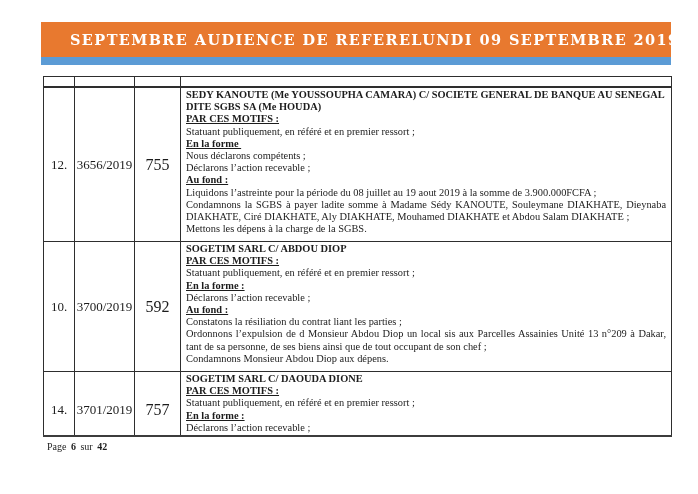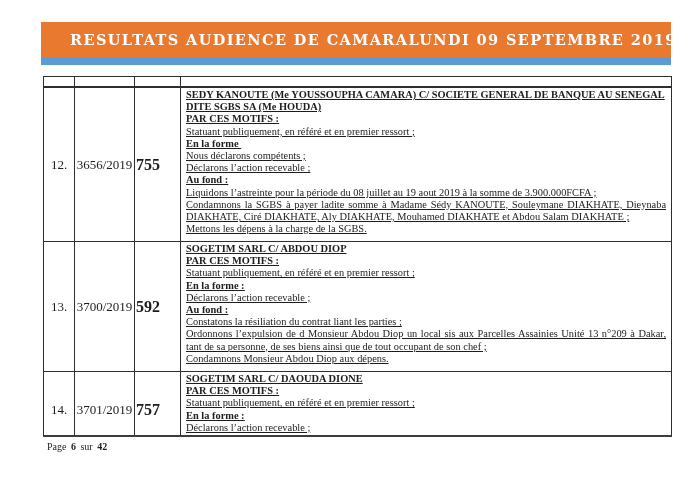--- a/index.html
+++ b/index.html
@@ -20,43 +20,43 @@
     position:absolute;left:43px;top:76px;width:629px;height:359px;
     overflow:hidden;border-bottom:2px solid #3c3c3c;
   }
   table{border-collapse:collapse;width:100%;table-layout:fixed;}
   td{border:1px solid #2e2e2e;}
   tr.hdr td{height:9px;border-bottom-width:2px;padding:0;}
   td.c-num,td.c-case{
     text-align:center;vertical-align:middle;font-size:13px;padding:0 1px;
   }
   td.c-order{
-    text-align:left;vertical-align:middle;font-weight:bold;font-size:16px;padding:0 1px;
+    text-align:center;vertical-align:middle;font-weight:normal;font-size:16px;padding:0 1px;
   }
   td.c-text{
     vertical-align:top;padding:1px 5px 2px 5px;
-    font-size:10.4px;line-height:12.2px;text-decoration:underline;
+    font-size:10.4px;line-height:12.2px;
   }
   .row-0 td{height:150px;}
   .row-1 td{height:126px;}
   .ln{min-height:12.2px;}
   .ln.title{font-weight:bold;}
   .ln.heading span{font-weight:bold;text-decoration:underline;}
   .ln.justify{text-align:justify;}
   .footer{
     position:absolute;left:47px;top:441px;font-size:10px;color:#1c1c1c;
   }
   .footer .b{font-weight:bold;}
   .footer span{margin-right:2px;}
 </style>
 </head>
 <body>
 
 <div class="banner" style="background: rgb(232, 121, 47); color: rgb(255, 255, 255);">
-  <span>RESULTATS AUDIENCE DE CAMARA</span>
+  <span>SEPTEMBRE AUDIENCE DE REFERE</span>
   <span>LUNDI 09 SEPTEMBRE 2019</span>
 </div>
 <div class="strip" style="background: rgb(91, 155, 213);"></div>
 
 <div class="table-wrap">
   <table>
     <colgroup>
       <col style="width:31px">
         <col style="width:60px">
         <col style="width:46px">
@@ -80,21 +80,21 @@
             <div class="ln heading"><span>En la forme&nbsp;</span></div>
             <div class="ln normal">Nous déclarons compétents ;</div>
             <div class="ln normal">Déclarons l’action recevable ;</div>
             <div class="ln heading"><span>Au fond :</span></div>
             <div class="ln normal">Liquidons l’astreinte pour la période du 08 juillet au 19 aout 2019 à la somme de 3.900.000FCFA ;</div>
             <div class="ln justify">Condamnons la SGBS à payer ladite somme à Madame Sédy KANOUTE, Souleymane DIAKHATE, Dieynaba DIAKHATE, Ciré DIAKHATE, Aly DIAKHATE, Mouhamed DIAKHATE et Abdou Salam DIAKHATE ;</div>
             <div class="ln normal">Mettons les dépens à la charge de la SGBS.</div>
           </td>
         </tr>
         <tr class="row-1">
-          <td class="c-num">13.</td>
+          <td class="c-num">10.</td>
           <td class="c-case">3700/2019</td>
           <td class="c-order">592</td>
           <td class="c-text">
             <div class="ln title">SOGETIM SARL C/ ABDOU DIOP</div>
             <div class="ln heading"><span>PAR CES MOTIFS :</span></div>
             <div class="ln normal">Statuant publiquement, en référé et en premier ressort ;</div>
             <div class="ln heading"><span>En la forme :</span></div>
             <div class="ln normal">Déclarons l’action recevable ;</div>
             <div class="ln heading"><span>Au fond :</span></div>
             <div class="ln normal">Constatons la résiliation du contrat liant les parties ;</div>

